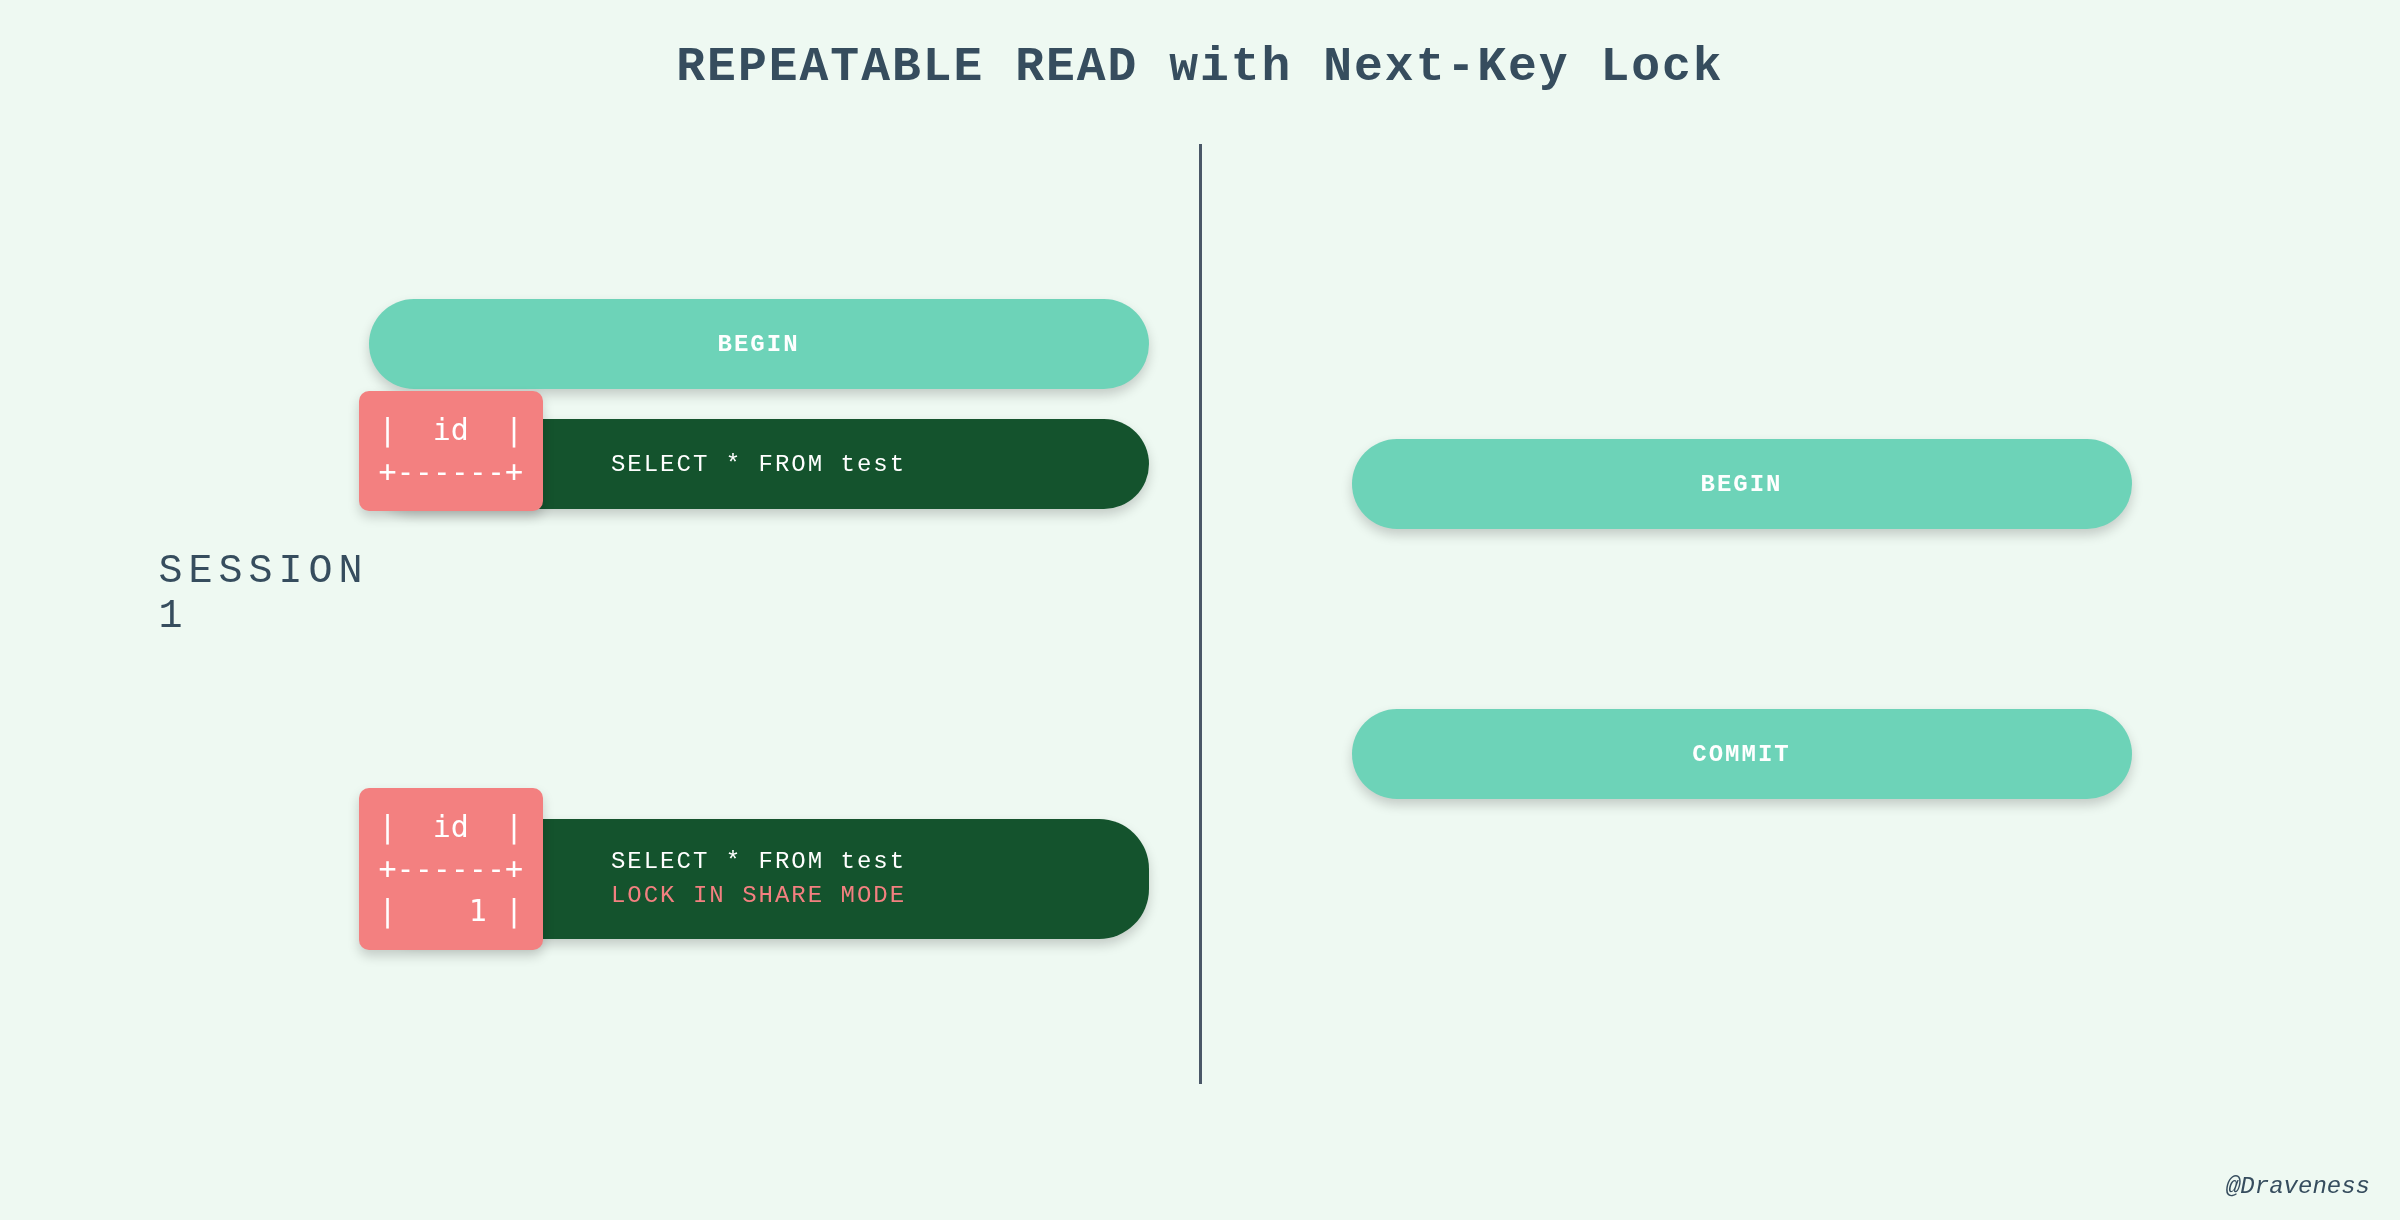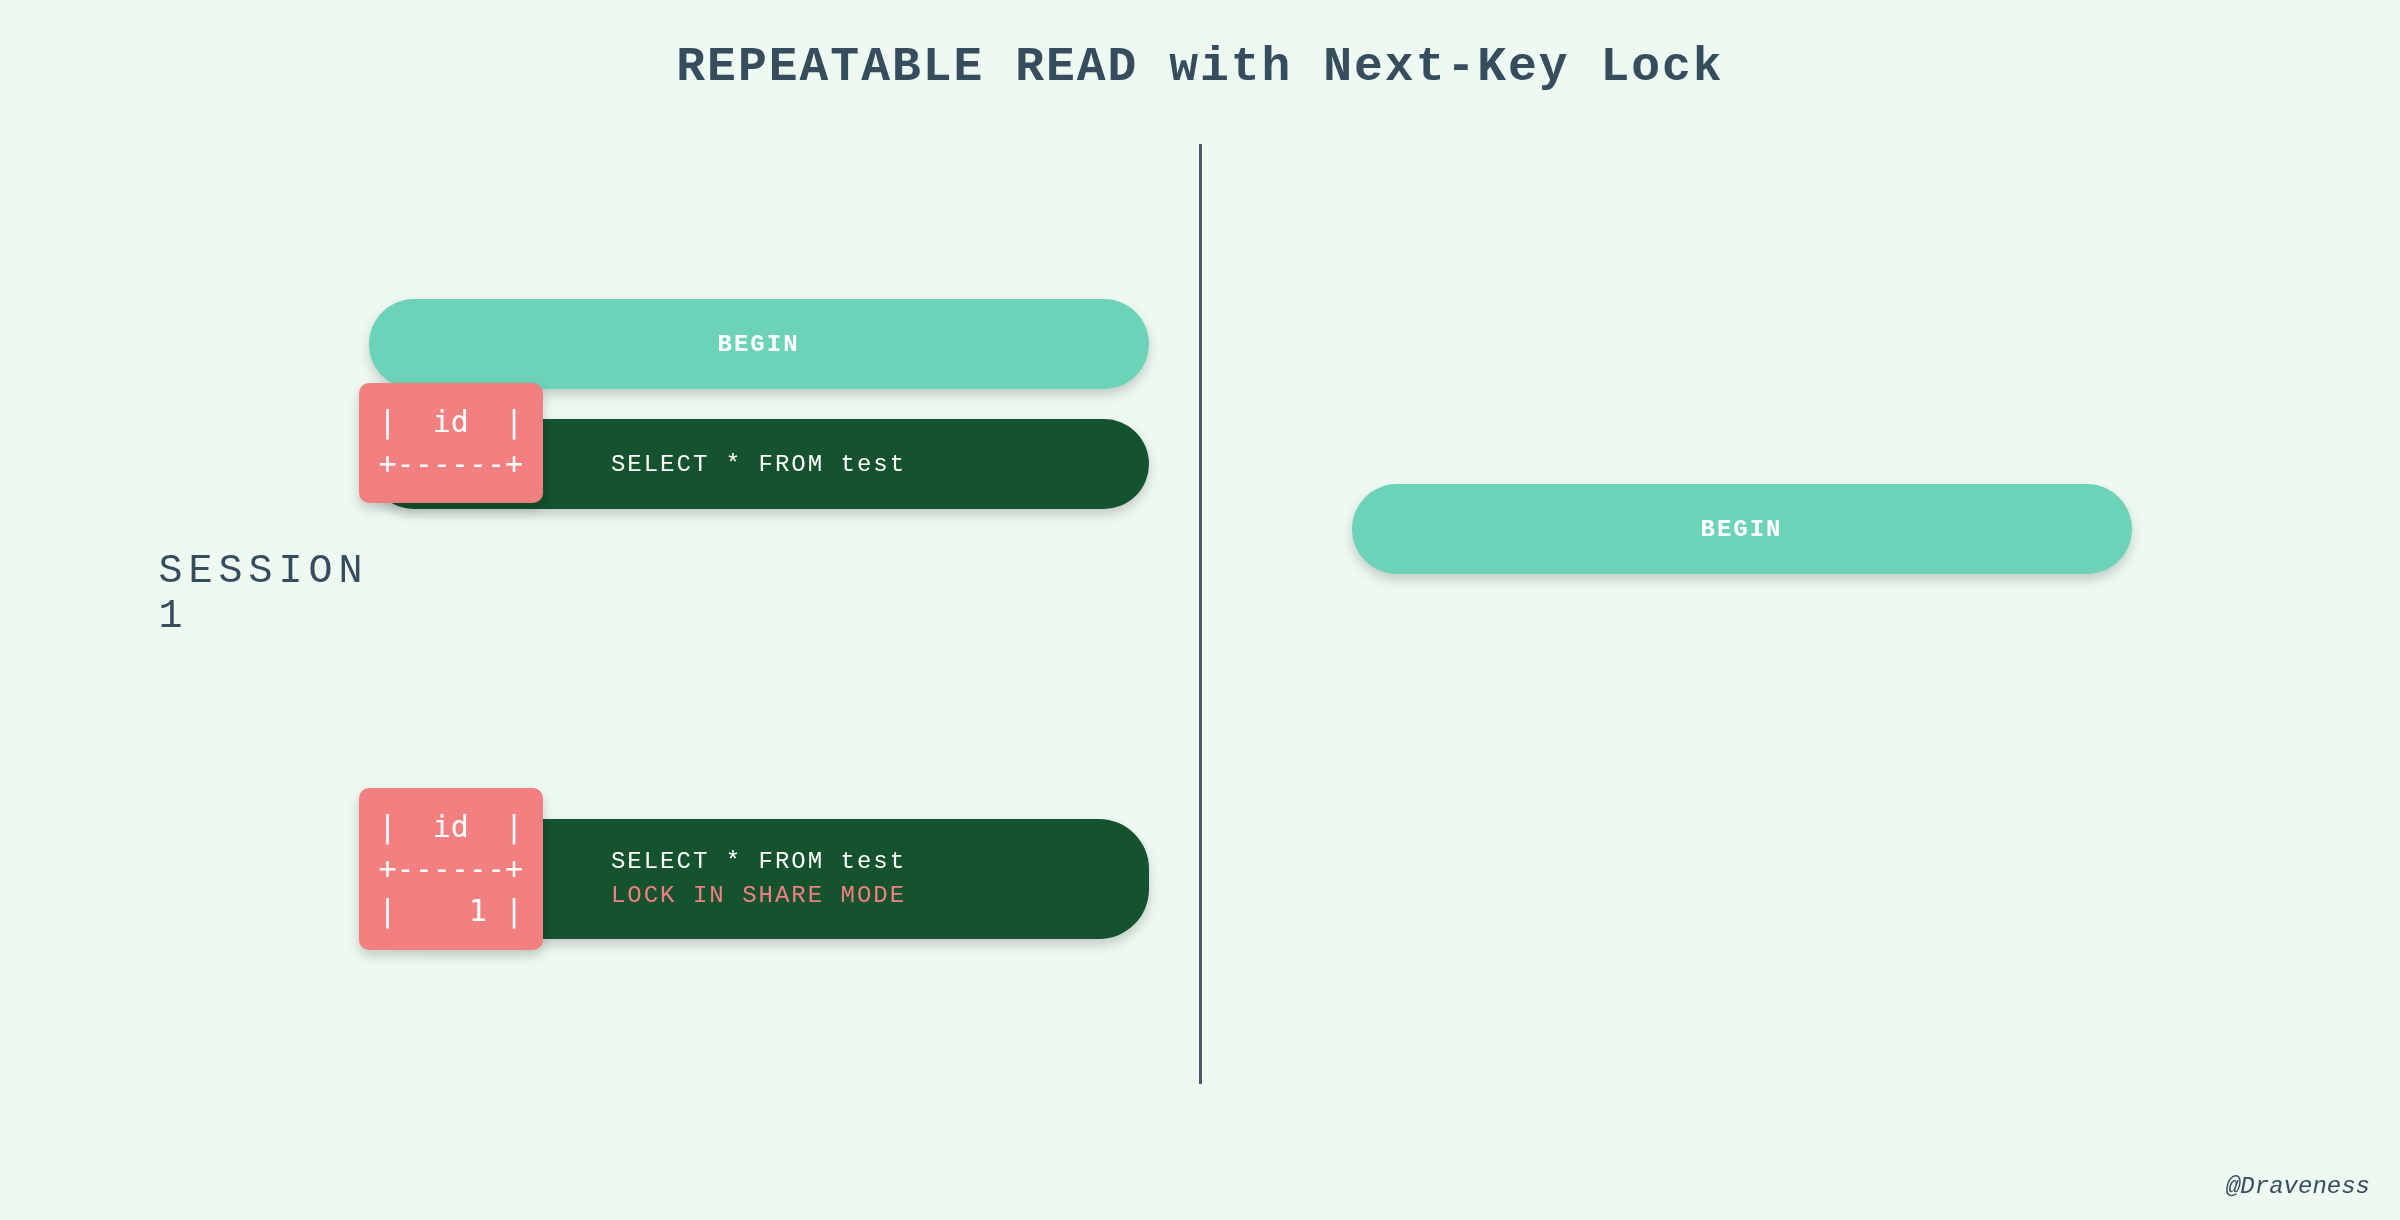--- a/index.html
+++ b/index.html
@@ -140,21 +140,21 @@
   <div class="session">
     <div class="session-title">SESSION 1</div>
     <div class="session1-rows">
       <div class="pill pill-begin">
         <span>BEGIN</span>
       </div>
       <div class="row-spacer"></div>
       <div class="pill pill-select">
         <span>SELECT * FROM test</span>
       </div>
-      <div class="result-box" style="left:-10px; top:84px;"><span>|  id  |</span>
+      <div class="result-box" style="left:-10px; top:92px;"><span>|  id  |</span>
 <span>+------+</span></div>
 
       <div style="height:310px;"></div>
 
       <div class="pill pill-select pill-select-tall pill-multiline">
         <span>SELECT * FROM test</span>
         <span class="pink">LOCK IN SHARE MODE</span>
       </div>
       <div class="result-box" style="left:-10px; top:489px;text-align:right;"><span>|  id  |</span>
 <span>+------+</span>
@@ -164,18 +164,21 @@
 
   <div class="divider"></div>
 
   <div class="session">
     <div class="session2-rows">
       <div class="pill pill-begin">
         <span>BEGIN</span>
       </div>
       <div style="height:150px;"></div>
       <div class="row-spacer"></div>
+      <div class="pill pill-commit">
+        <span>COMMIT</span>
+      </div>
     </div>
   </div>
 
 </div>
 
 <div class="credit">@Draveness</div>
 
 </body></html>

